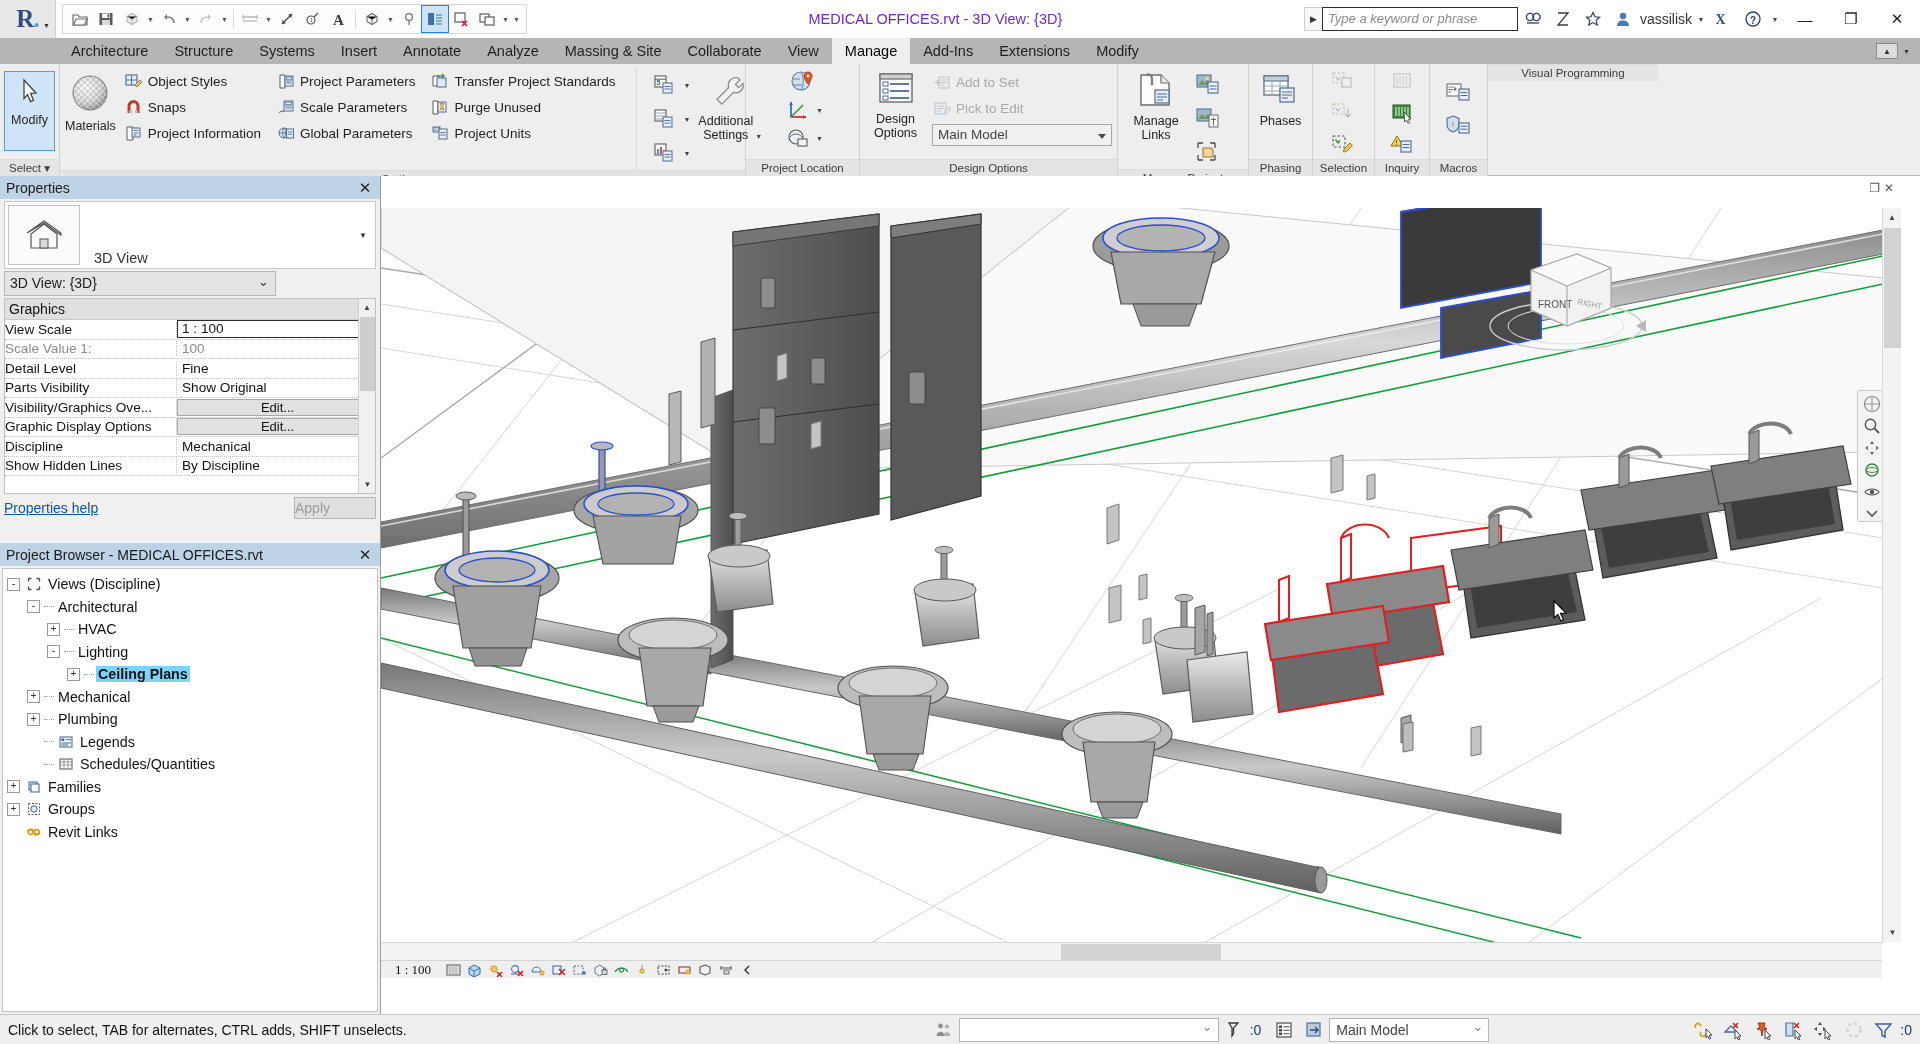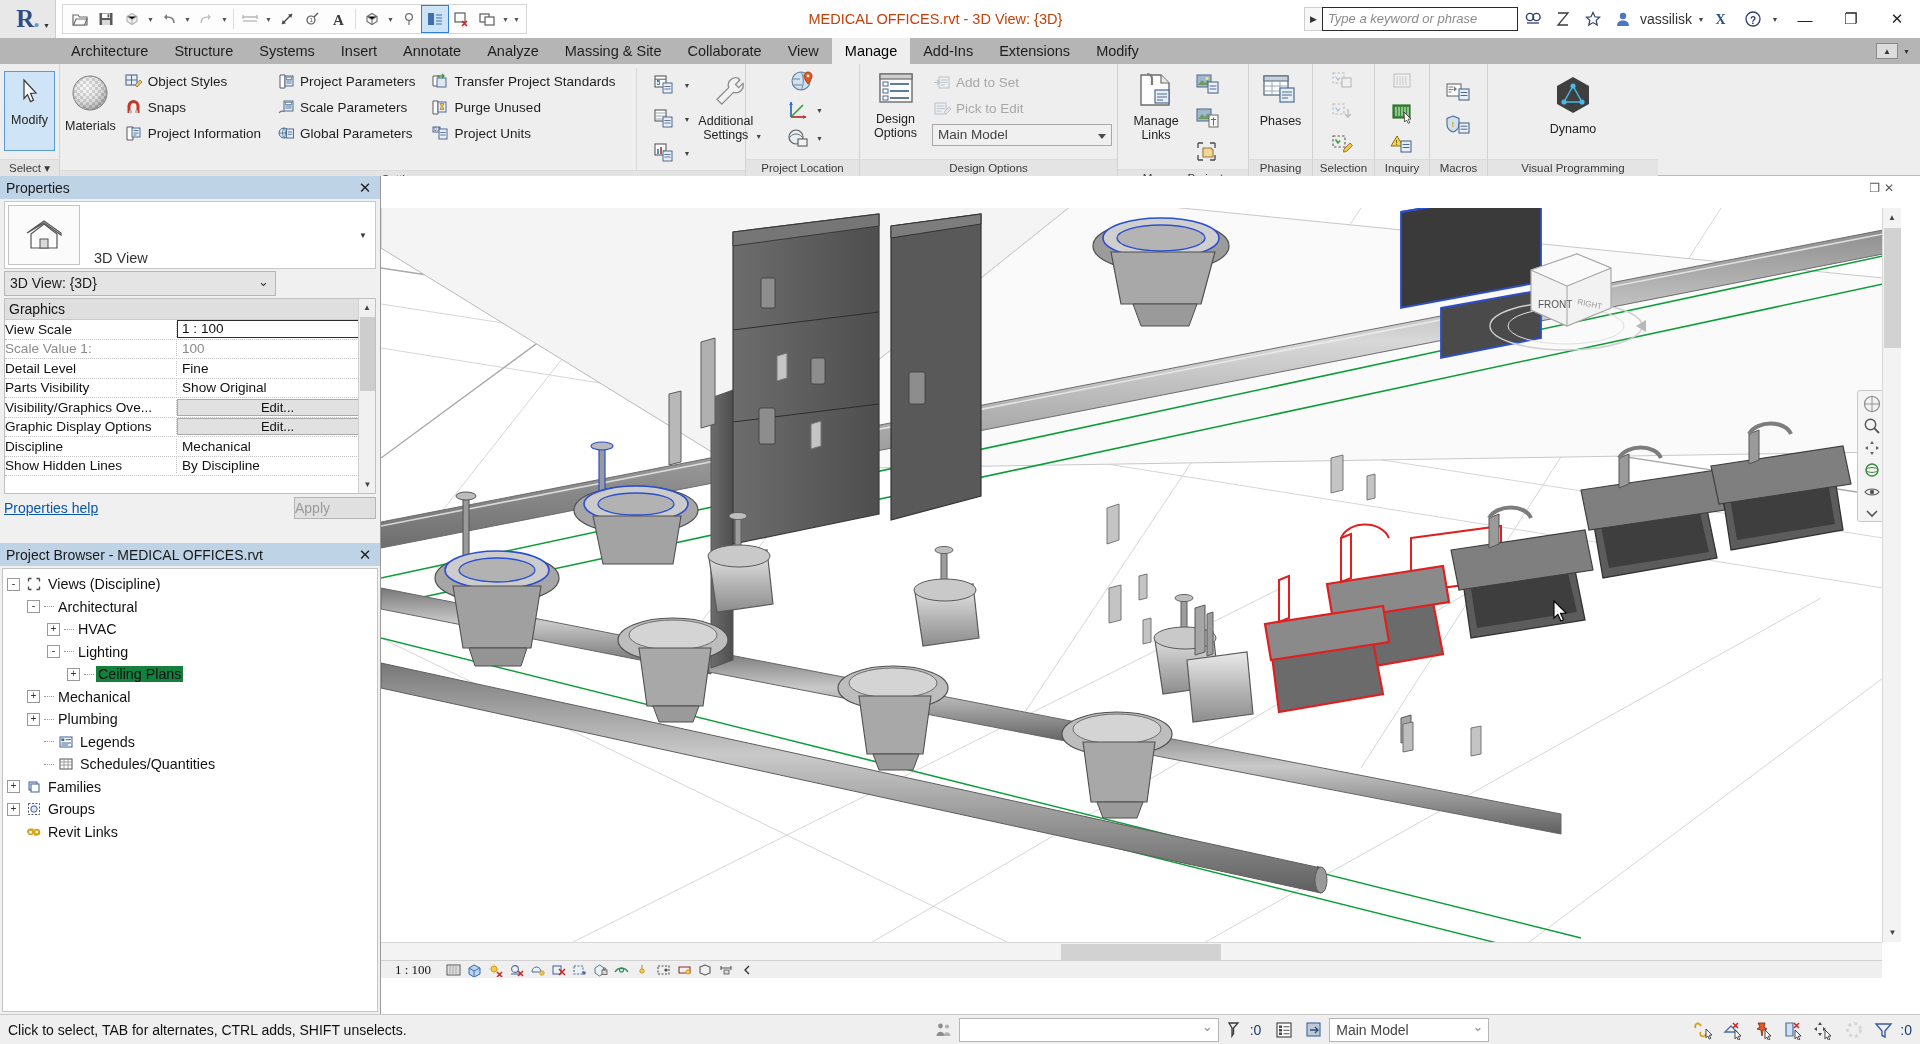--- a/index.html
+++ b/index.html
@@ -42,21 +42,21 @@
     display: inline-flex; align-items: center; justify-content: center;
     cursor: default;
   }
   .qsep { width: 1px; height: 20px; background: #dcdcdc; margin: 0 3px; }
   .qcaret {
     width: 11px; height: 26px; display: inline-flex;
     align-items: center; justify-content: center; font-size: 7px; color: #555;
   }
   .qi.active { background: #cde4f7; outline: 1px solid #2f7fd1; }
   .doctitle {
-    flex: 1; text-align: center; font-size: 14.5px; color: #c2410c;
+    flex: 1; text-align: center; font-size: 14.5px; color: #6d28d9;
     padding-left: 40px;
   }
   .tb-right { display: flex; align-items: center; height: 38px; }
   .infocenter {
     display: flex; align-items: center; height: 30px;
   }
   .ic-arrow {
     width: 18px; height: 24px; display: flex; align-items: center; justify-content: center;
     font-size: 9px; color: #333; border: 1px solid #cfcfcf; border-right: none;
     background: #f7f7f7;
@@ -246,21 +246,21 @@
   .tn .exp {
     width: 13px; height: 13px; border: 1px solid #999; background: #fff;
     display: inline-flex; align-items: center; justify-content: center;
     font-size: 10px; line-height: 9px; color: #333; margin-right: 4px; flex: 0 0 13px;
     font-family: "Liberation Mono", monospace;
   }
   .tn .nub { width: 13px; margin-right: 4px; flex: 0 0 13px; }
   .tn .dash { width: 10px; border-top: 1px dotted #9a9a9a; margin-right: 2px; flex: 0 0 10px; }
   .tn .ico { width: 19px; flex: 0 0 19px; display: inline-flex; align-items: center; justify-content: center; margin-right: 3px; }
   .tn .lb { padding: 0 2px; }
-  .tn.sel .lb { background: #15803d; }
+  .tn.sel .lb { background: #7dd3fc; font-weight: bold; }
 
   
   .viewwrap {
     position: absolute; left: 380px; top: 176px; right: 0; height: 838px;
     background: #ffffff; border-left: 1px solid #9a9a9a;
   }
   .canvas {
     position: absolute; left: 0; top: 32px; right: 19px; bottom: 36px;
     background: #ffffff; overflow: hidden;
   }
@@ -912,32 +912,20 @@
               <text x="6.4" y="13.5" font-size="8" fill="#c9a227" font-family="Liberation Sans" font-weight="bold">!</text>
               <rect x="14" y="10" width="10" height="10" fill="#e9eef5" stroke="#4c6b91" stroke-width="1.1"></rect>
               <path d="M15.6 13.2h6.8M15.6 16.2h6.8" stroke="#4c6b91" stroke-width="1"></path>
             </svg>
         </span>
       </div>
       <div class="rpanel-title">Macros</div>
     </div>
 
     <div class="rpanel" style="width:170px;border-right:none;">
-      <div class="rpanel-body" style="justify-content:center;padding-top:5px;">
-        <div class="bigbtn" style="width:90px">
-          <svg width="50" height="46" viewBox="0 0 50 46">
-            <path d="M25 4 41 13v18L25 40 9 31V13z" fill="#3f3f3f"></path>
-            <circle cx="25" cy="13" r="2.6" fill="#49b9e8"></circle>
-              <circle cx="16" cy="29" r="2.6" fill="#49b9e8"></circle>
-              <circle cx="34" cy="29" r="2.6" fill="#49b9e8"></circle>
-            <path d="M25 13 16 29M25 13l9 16M16 29h18" stroke="#49b9e8" stroke-width="1.5" fill="none"></path>
-          </svg>
-          <span class="lbl">Dynamo</span>
-        </div>
-      </div>
       <div class="rpanel-title">Visual Programming</div>
     </div>
   </div>
 
   <div class="leftdock">
 
     <div class="palette-title">
       <span class="ttl">Properties</span>
       <span class="xc">✕</span>
     </div>

